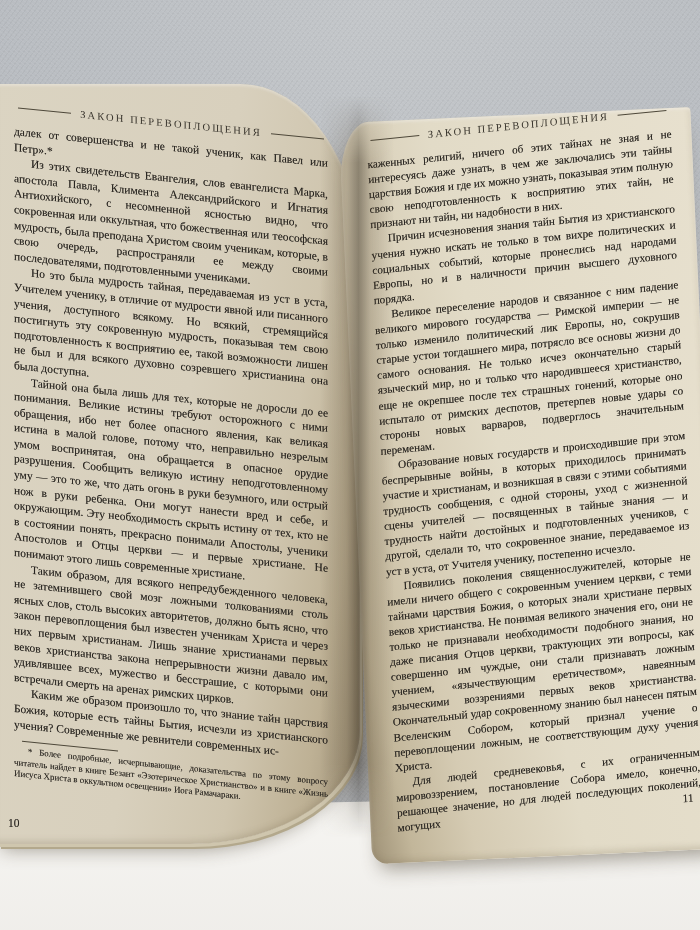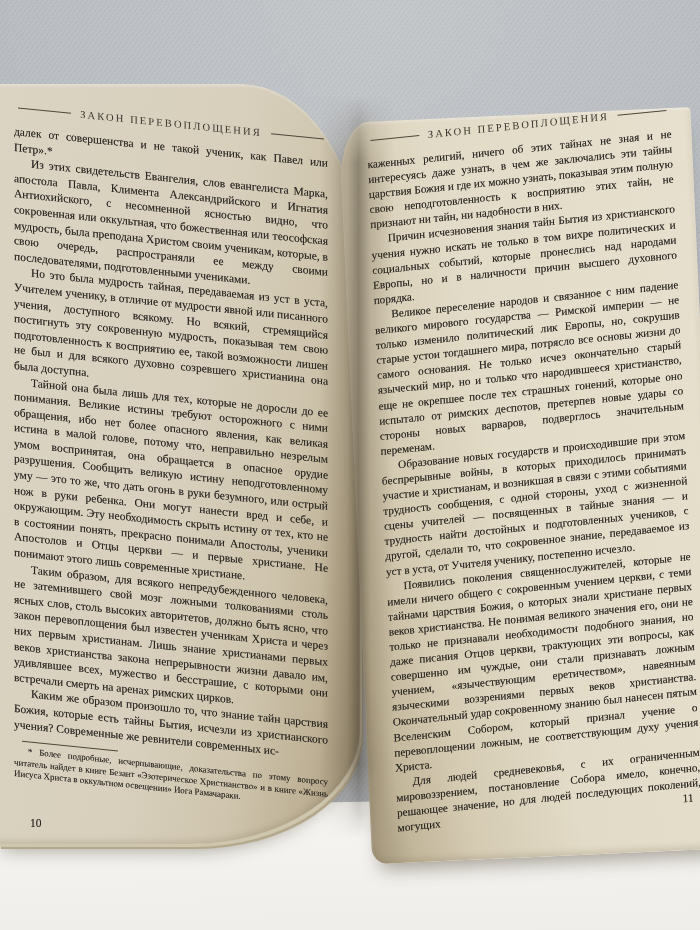--- a/index.html
+++ b/index.html
@@ -74,21 +74,21 @@
 
   .footnote-rule{width:96px;height:1px;background:#4d4739;margin:8px 0 4px 8px;}
   p.footnote{
     margin:0;font-size:8.9px;line-height:11.6px;text-indent:14px;text-align:justify;
     color:#2b2823;text-shadow:0 0 .4px rgba(45,40,32,.5);
   }
   .page-number{
     position:absolute;font-size:11.5px;color:#2b2823;z-index:4;
     text-shadow:0 0 .4px rgba(45,40,32,.5);
   }
-  .left  .page-number{left:36px;bottom:15px;}
+  .left  .page-number{left:14px;bottom:15px;}
   .right .page-number{right:28px;bottom:46px;}
 </style>
 </head>
 <body>
 
 <div class="scene">
   <div class="wall"></div>
   <div class="surface"></div>
 
   <div class="book">

